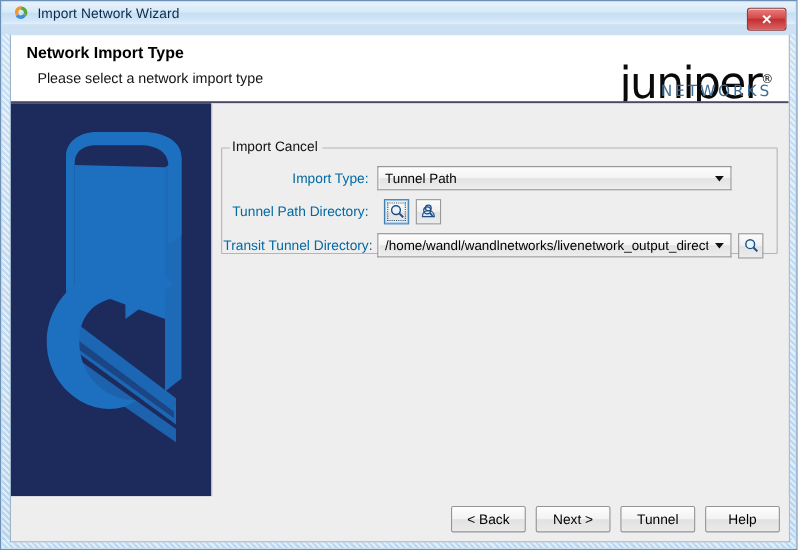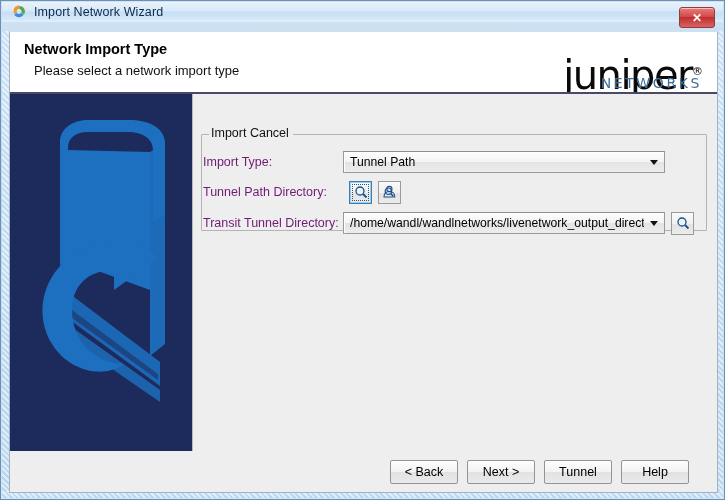--- a/index.html
+++ b/index.html
@@ -190,22 +190,22 @@
 
   
   .row {
     position: absolute;
     display: flex;
     align-items: center;
     height: 22px;
   }
   .row-label {
     font-size: 12.5px;
-    color: #701a75;
-    text-align: left;
+    color: #0369a1;
+    text-align: right;
     white-space: nowrap;
     margin-right: 8px;
   }
   #row-type   { left: 10px; top: 57px;  }
   #row-tunnel { left: 10px; top: 87px;  }
   #row-transit{ left: 10px; top: 118px; }
   #row-type   .row-label { width: 132px; }
   #row-tunnel .row-label { width: 132px; }
   #row-transit.row .row-label { width: 132px; }
 
@@ -274,21 +274,21 @@
 
   
   #buttonbar {
     position: absolute;
     left: 0; right: 0; bottom: 0;
     height: 41px;
     background: #eeeeee;
     display: flex;
     align-items: center;
     justify-content: flex-end;
-    padding-right: 28px;
+    padding-right: 8px;
   }
   .btn {
     box-sizing: border-box;
     min-width: 68px;
     height: 24px;
     margin-left: 9px;
     padding: 0 10px;
     border: 1px solid #949494;
     border-radius: 2px;
     background: linear-gradient(to bottom, #fdfdfd 0%, #f3f3f3 48%, #e2e2e2 52%, #eaeaea 100%);

